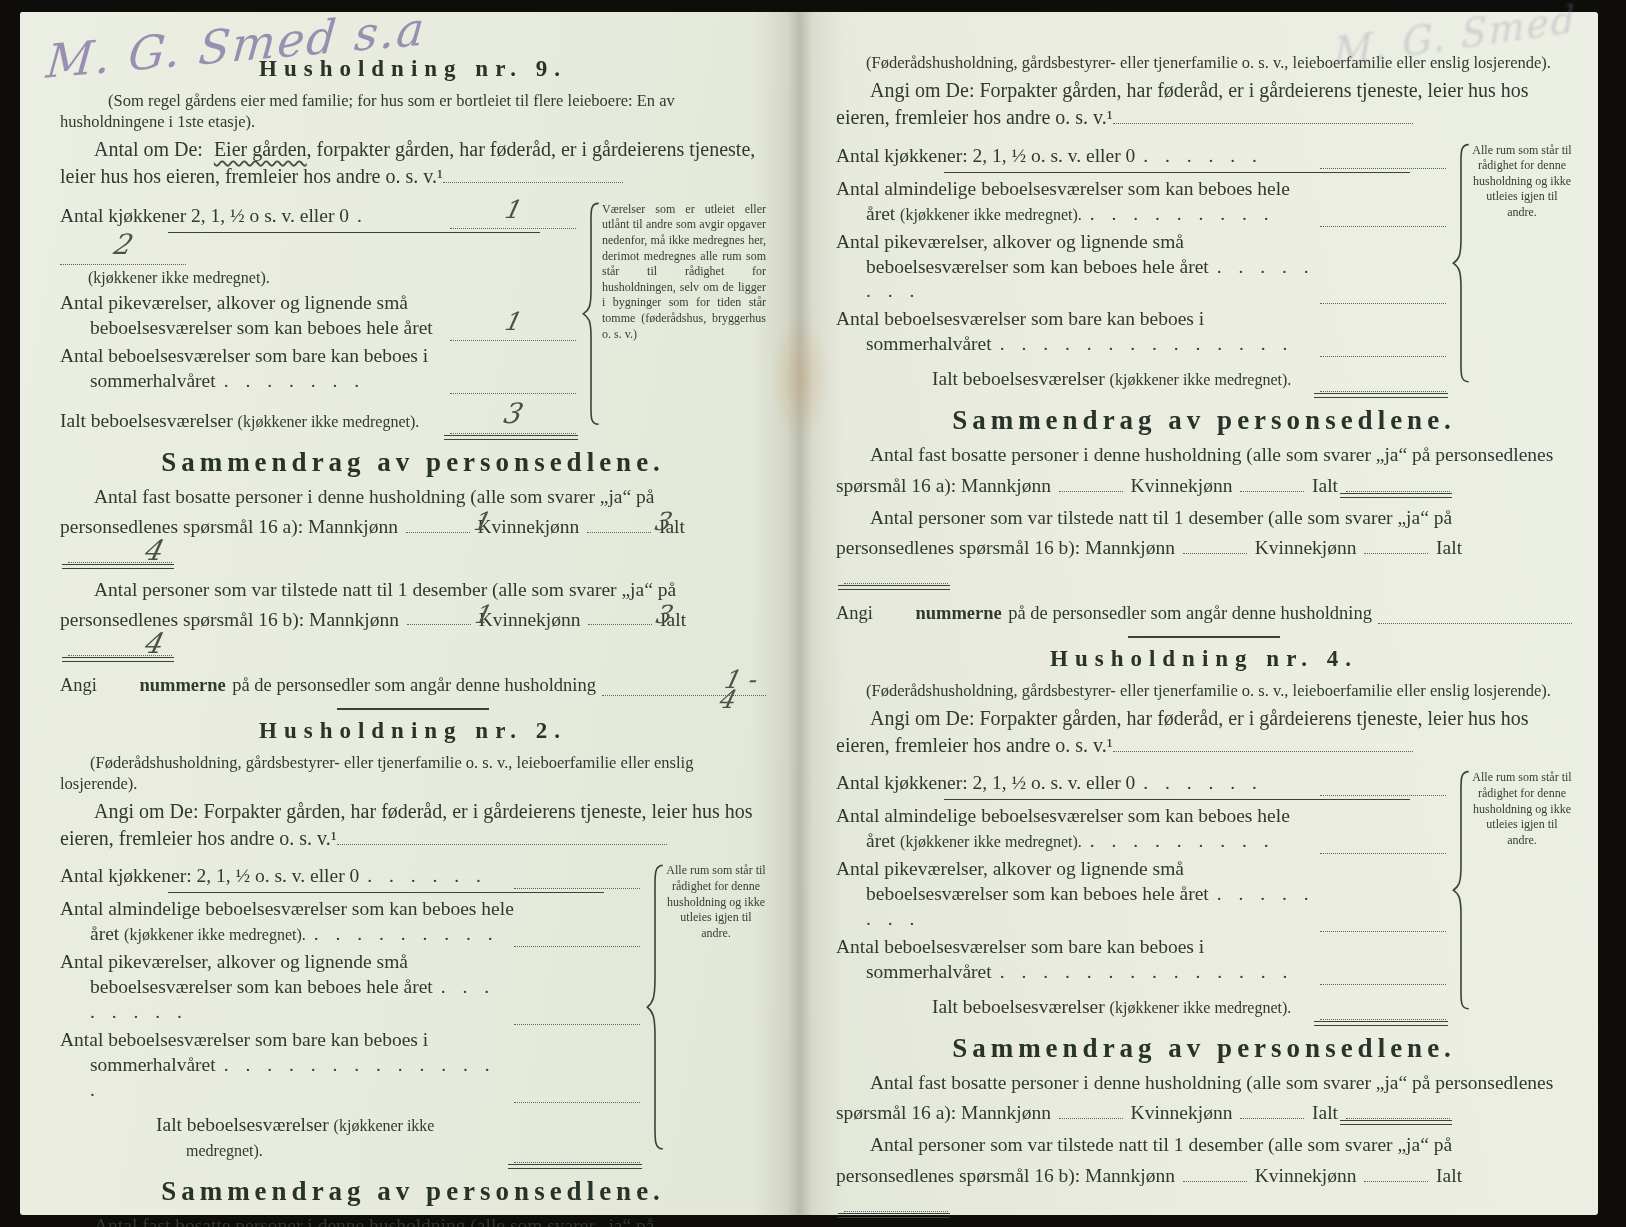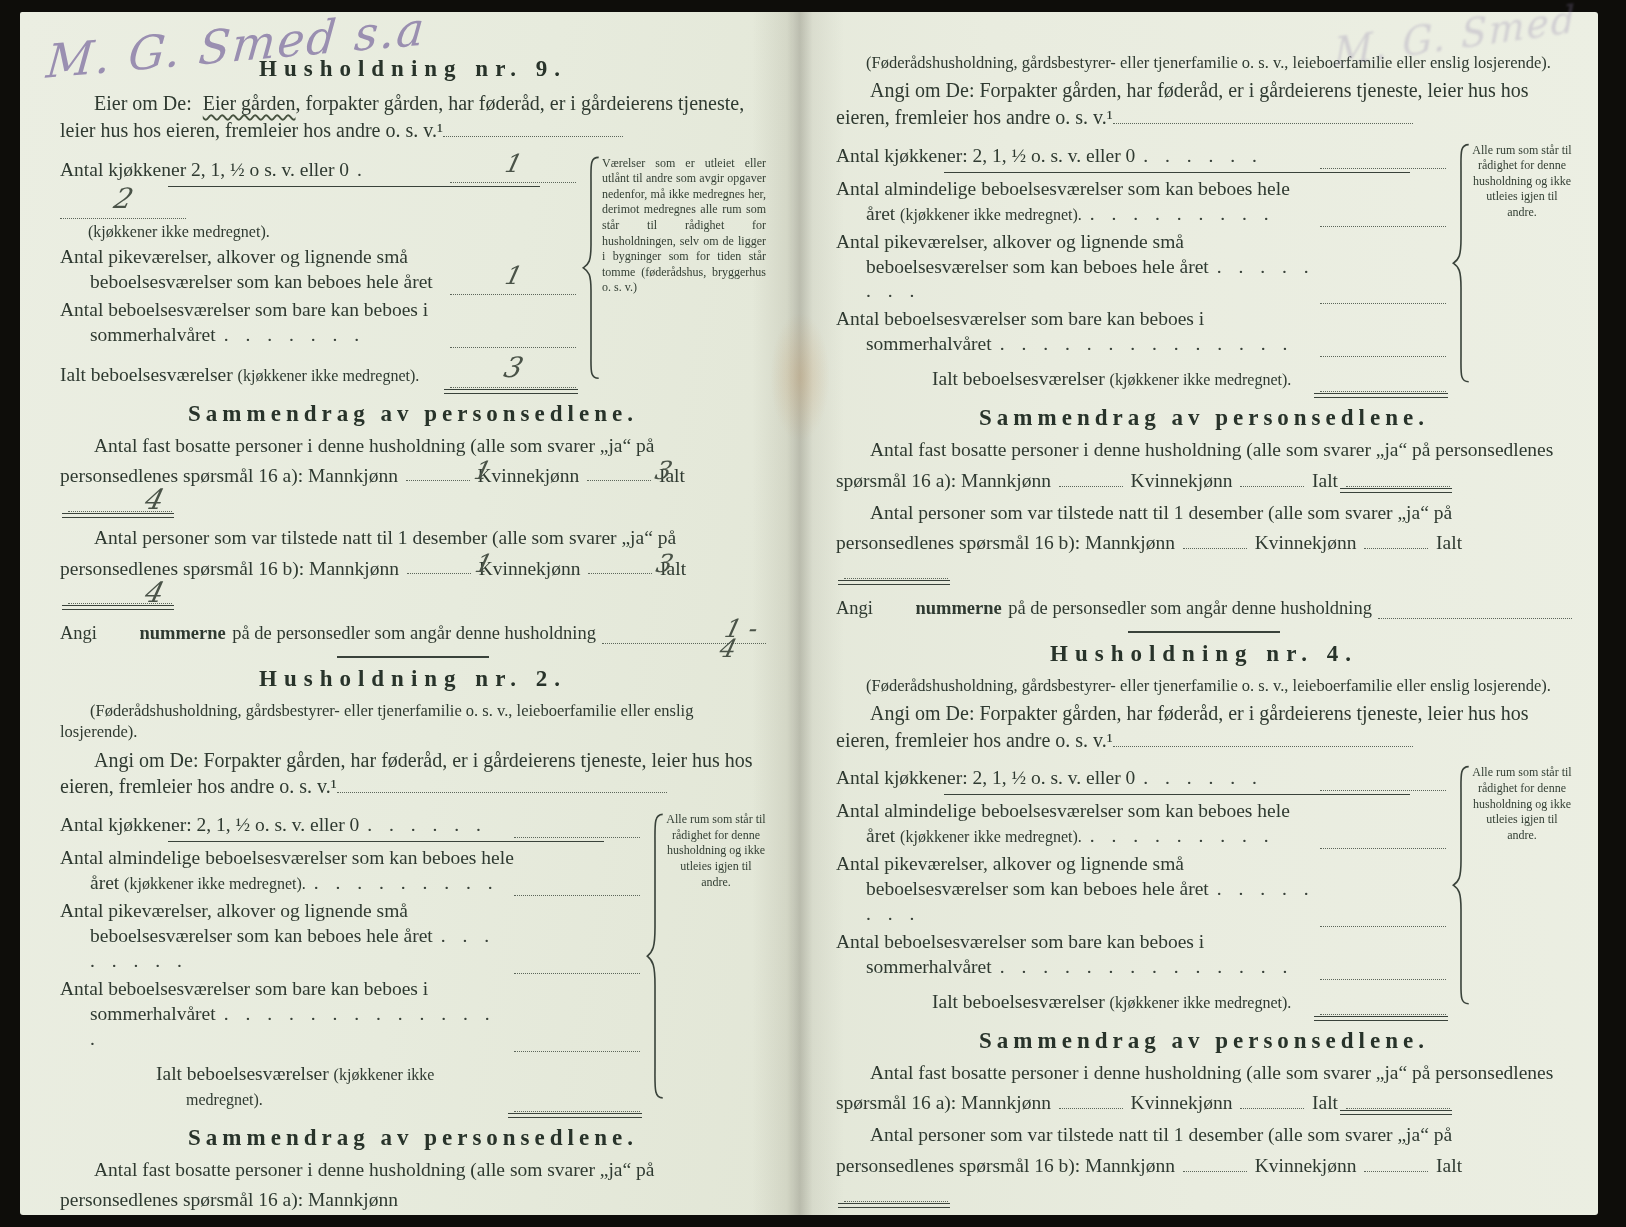--- a/index.html
+++ b/index.html
@@ -40,21 +40,21 @@
   .qans.total::after{content:"";position:absolute;left:-6px;right:-2px;bottom:-7px;height:3px;
         border-top:1.6px solid #39423a;border-bottom:1.6px solid #39423a;}
   .subrule{border-top:1.8px solid #39423a;margin:0 36px 4px 108px;}
   .indent-row{padding-left:96px;}
   .bracecol{width:22px;flex-shrink:0;display:flex;}
   .bracecol svg{width:100%;height:96%;}
   .notecol{flex-shrink:0;font-size:12px;line-height:1.3;color:#333f34;padding-top:2px;}
   .notecol.a{width:164px;text-align:justify;}
   .notecol.b{width:100px;text-align:center;}
 
-  .sum-title{font-size:23px;font-weight:bold;letter-spacing:5px;text-align:center;
+  .sum-title{font-size:27px;font-weight:bold;letter-spacing:5px;text-align:center;
         margin:10px 0 4px 0;color:#28332a;}
   .sum-par{font-size:19.5px;line-height:1.55;margin:2px 0;text-indent:34px;}
   .wslot{display:inline-block;width:64px;border-bottom:1.4px dotted #5c665a;
         margin:0 .4em;position:relative;text-align:center;vertical-align:baseline;height:1em;}
   .wslot.total{width:104px;}
   .wslot.total::after{content:"";position:absolute;left:-6px;right:-2px;bottom:-7px;height:3px;
         border-top:1.5px solid #39423a;border-bottom:1.5px solid #39423a;}
   .numrow{display:flex;align-items:flex-end;font-size:18.5px;margin:8px 0 2px 0;}
   .numrow .bold{font-weight:bold;margin:0 .35em;padding-left:36px;}
   .numline{flex:1;border-bottom:1.4px dotted #5c665a;margin-left:6px;position:relative;
@@ -72,21 +72,22 @@
   .divider{width:152px;border-top:2.6px solid #39423a;margin:12px auto 8px auto;}
 </style>
 </head>
 <body>
 
 <div class="page left">
   <div class="annotation">M. G. Smed s.a</div>
 
   <section>
     <h2 class="hh-title">Husholdning nr. 9.</h2>
-    <p class="intro"><span class="intro-prefix">Eier om De:</span><span class="wavy">Eier gården</span><span>, forpakter gården, har føderåd, er i gårdeierens tjeneste, leier hus hos eieren, fremleier hos andre o. s. v.¹</span><span class="dotfill w180"></span></p>
+    <p class="subtitle">(Som regel gårdens eier med familie; for hus som er bortleiet til flere leieboere: En av husholdningene i 1ste etasje).</p>
+    <p class="intro"><span class="intro-prefix">Antal om De:</span><span class="wavy">Eier gården</span><span>, forpakter gården, har føderåd, er i gårdeierens tjeneste, leier hus hos eieren, fremleier hos andre o. s. v.¹</span><span class="dotfill w180"></span></p>
 
     <div class="qblock">
       <div class="qcol">
         <div class="qrow">
           <span class="qlabel"><span>Antal kjøkkener 2, 1, ½ o s. v. eller 0</span><span class="dots">.</span></span>
           <span class="qans"><span class="hand">1</span></span>
         </div>
         <div class="subrule"></div>
         <div class="qrow">
           <span class="qans"><span class="hand big">2</span></span>

